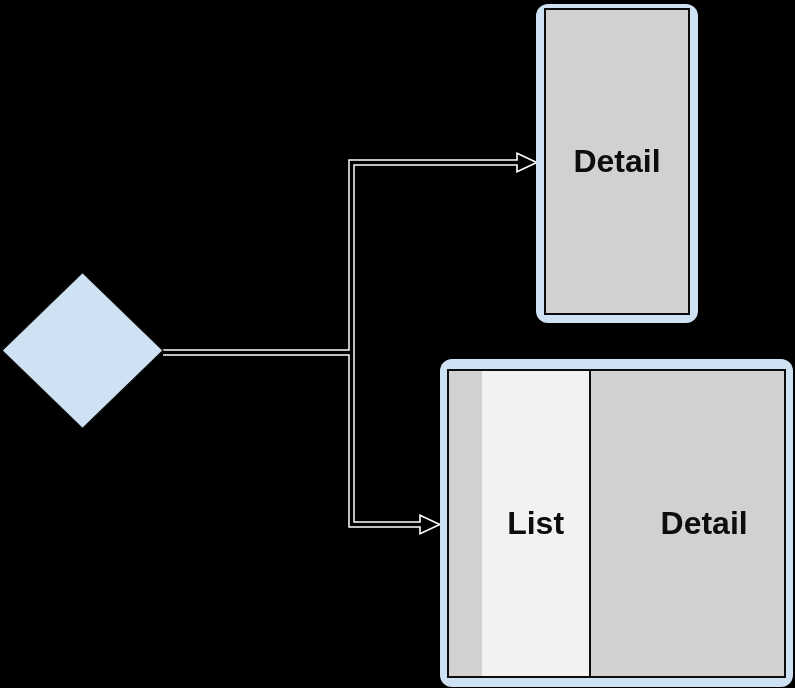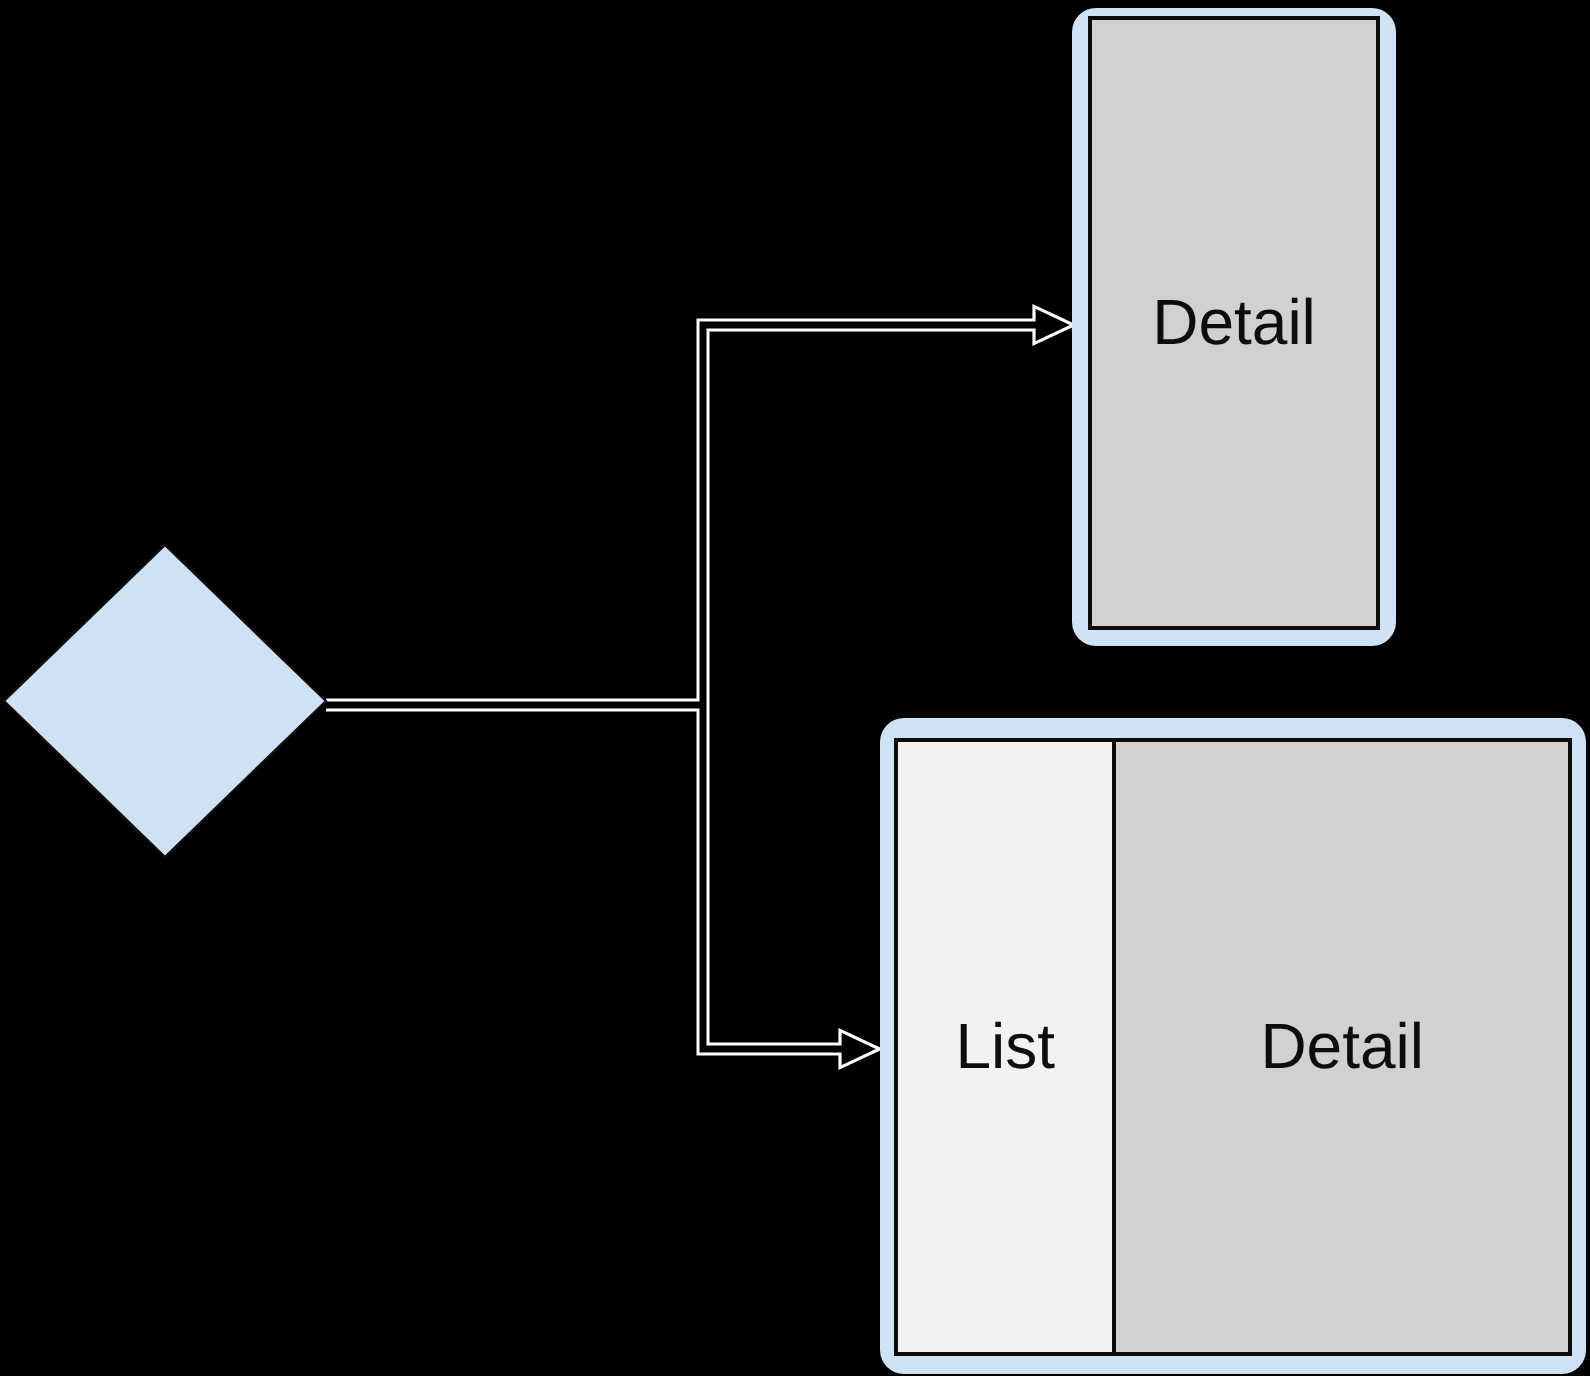--- a/index.html
+++ b/index.html
@@ -86,30 +86,32 @@
   }
   .screen {
     box-sizing: border-box;
     width: 100%;
     height: 100%;
     border: 2px solid var(--ink, #0d0d0d);
     background: var(--screen-gray, #d1d1d1);
     display: flex;
     align-items: center;
     justify-content: center;
+    font-weight: bold;
   }
   .tablet .screen {
     padding: 0;
     align-items: stretch;
     justify-content: flex-start;
   }
   .pane {
     display: flex;
     align-items: center;
     justify-content: center;
+    margin-left: 33px;
   }
   .list-pane {
     flex: 0 0 32%;
     background: var(--list-gray, #f2f2f2);
     border-right: 2px solid var(--ink, #0d0d0d);
   }
   .detail-pane {
     flex: 1 1 auto;
     background: var(--screen-gray, #d1d1d1);
   }

